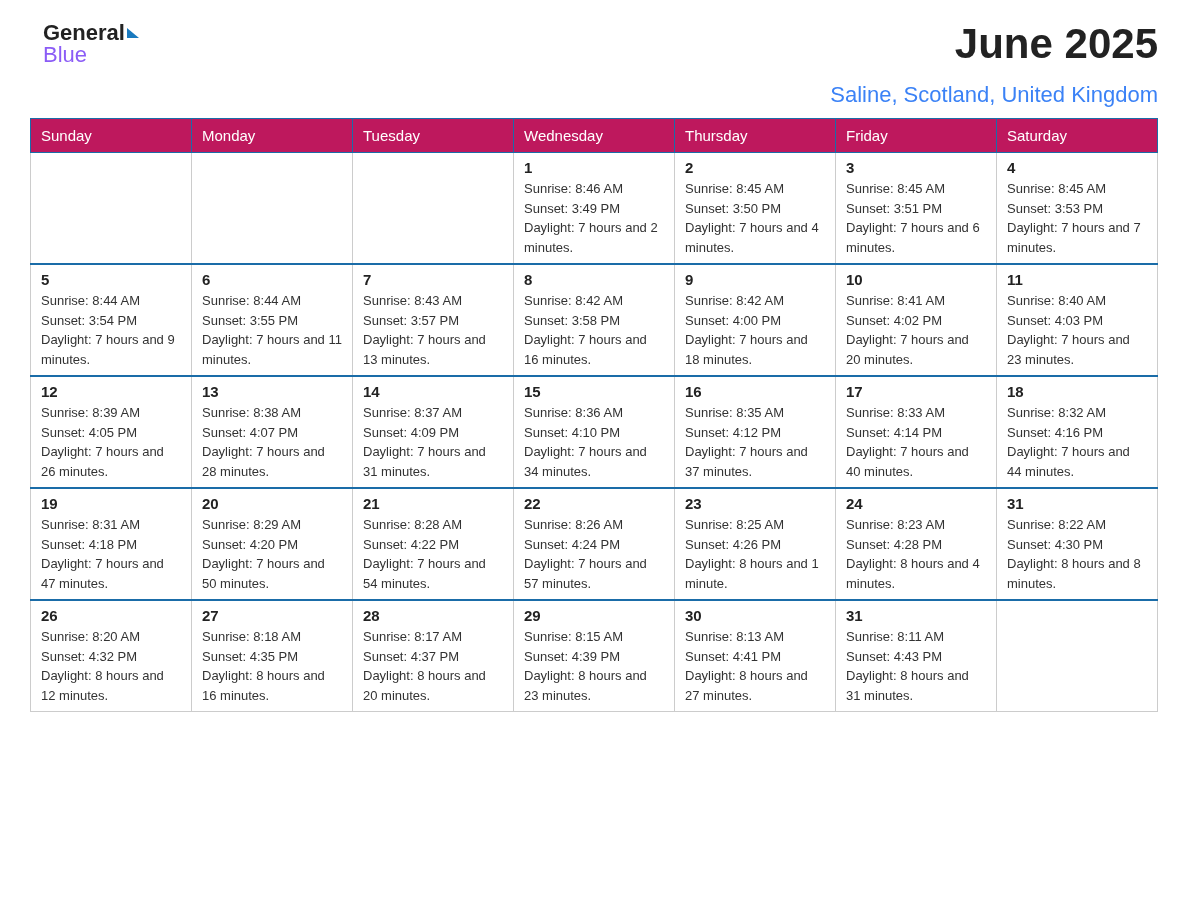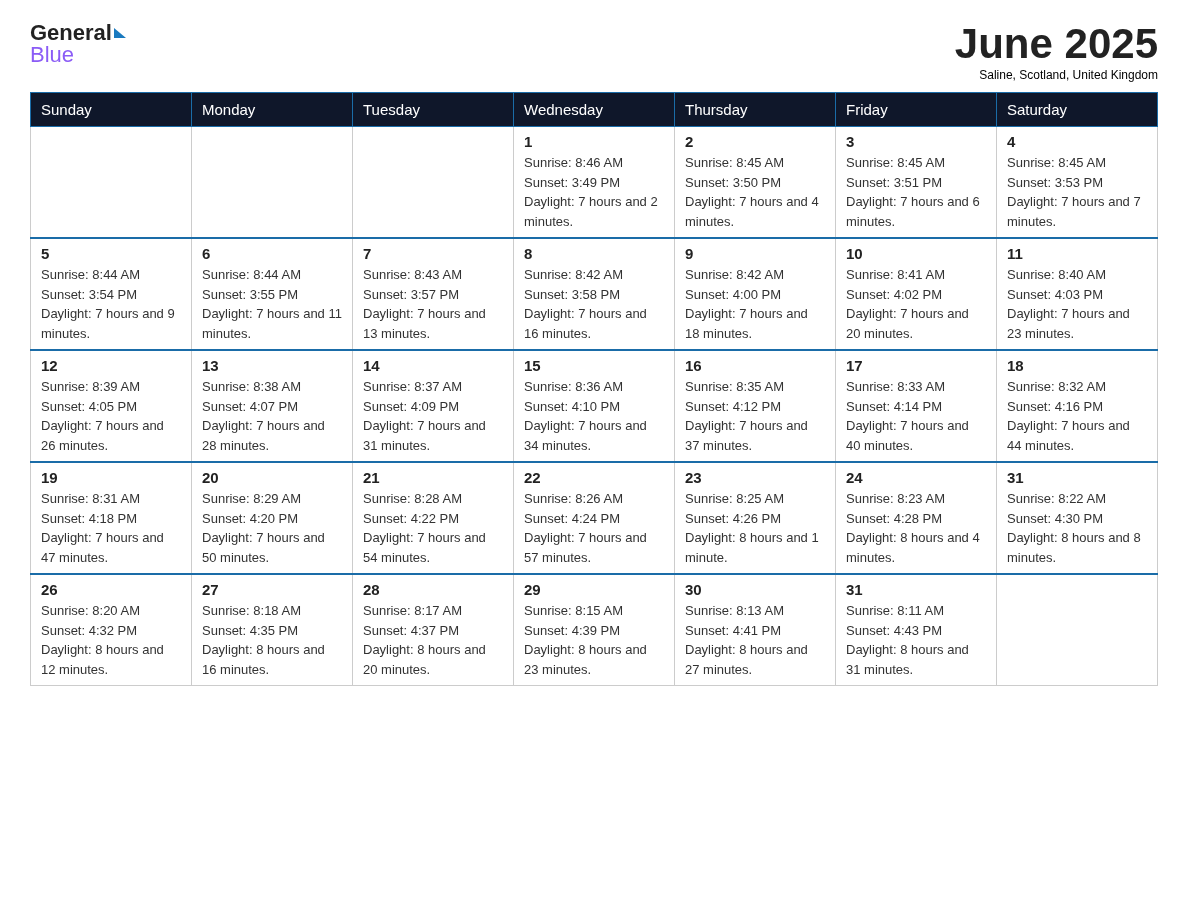--- a/index.html
+++ b/index.html
@@ -33,31 +33,31 @@
     }
     .title-block {
       text-align: right;
     }
     .month-title {
       font-size: 42px;
       font-weight: bold;
       color: #222;
     }
     .location-title {
-      font-size: 12px;
-      color: #000000;
-      margin-top: 0;
+      font-size: 22px;
+      color: #3b82f6;
+      margin-top: 14px;
     }
     .calendar {
       width: 100%;
       border-collapse: collapse;
       margin-top: 10px;
     }
     .calendar th {
-      background-color: #0f172a;
+      background-color: #be185d;
       color: #ffffff;
       padding: 8px 10px;
       text-align: left;
       font-size: 15px;
       font-weight: normal;
       border: 1px solid #1a6ca8;
     }
     .calendar td {
       vertical-align: top;
       padding: 6px 10px;
@@ -87,21 +87,21 @@
     }
     .empty-cell {
       background: #fff;
     }
   </style>
 </head>
 <body>
 
 <div class="header">
   <div class="logo">
-    <div style="display:flex;flex-direction:column;align-items:flex-start;">
+    <div style="display:flex;flex-direction:column;align-items:flex-start;margin-left:13px;">
       <span style="display:flex;align-items:center;gap:2px;">
         <span class="logo-text-general">General</span>
         <div style="width:0;height:0;border-left:12px solid #1a7abf;border-top:10px solid transparent;border-bottom:0px solid transparent;margin-top:0px;margin-left:0px;"></div>
       </span>
       <span class="logo-text-blue" style="margin-top:-4px;">Blue</span>
     </div>
   </div>
   <div class="title-block">
     <div class="month-title">June 2025</div>
     <div class="location-title">Saline, Scotland, United Kingdom</div>

